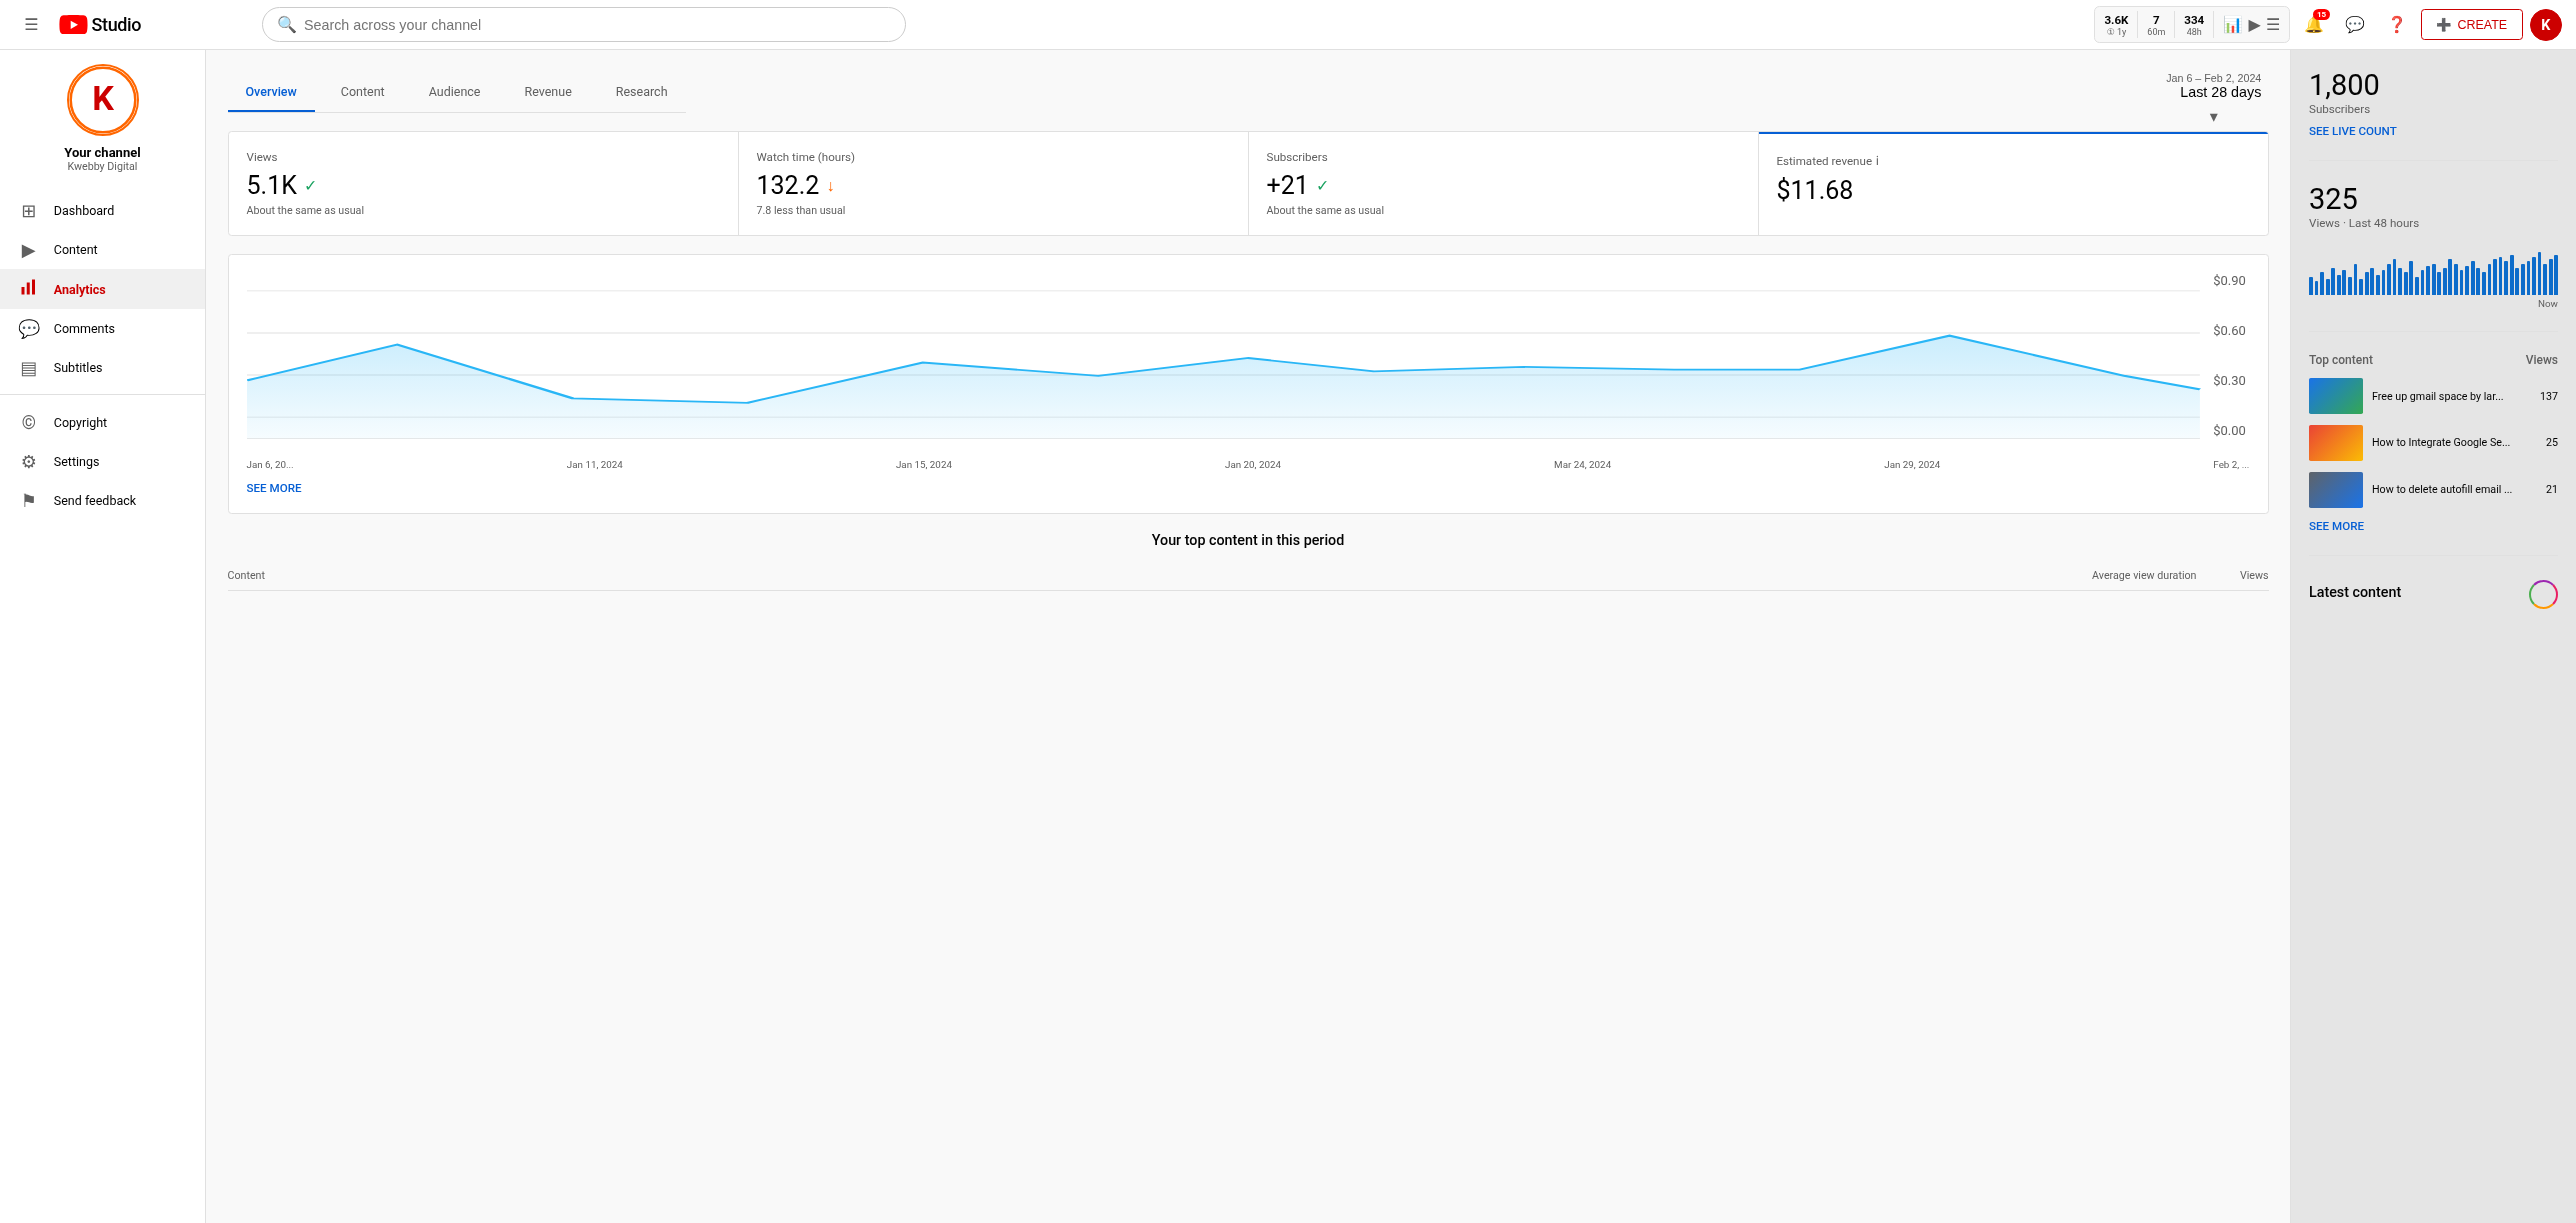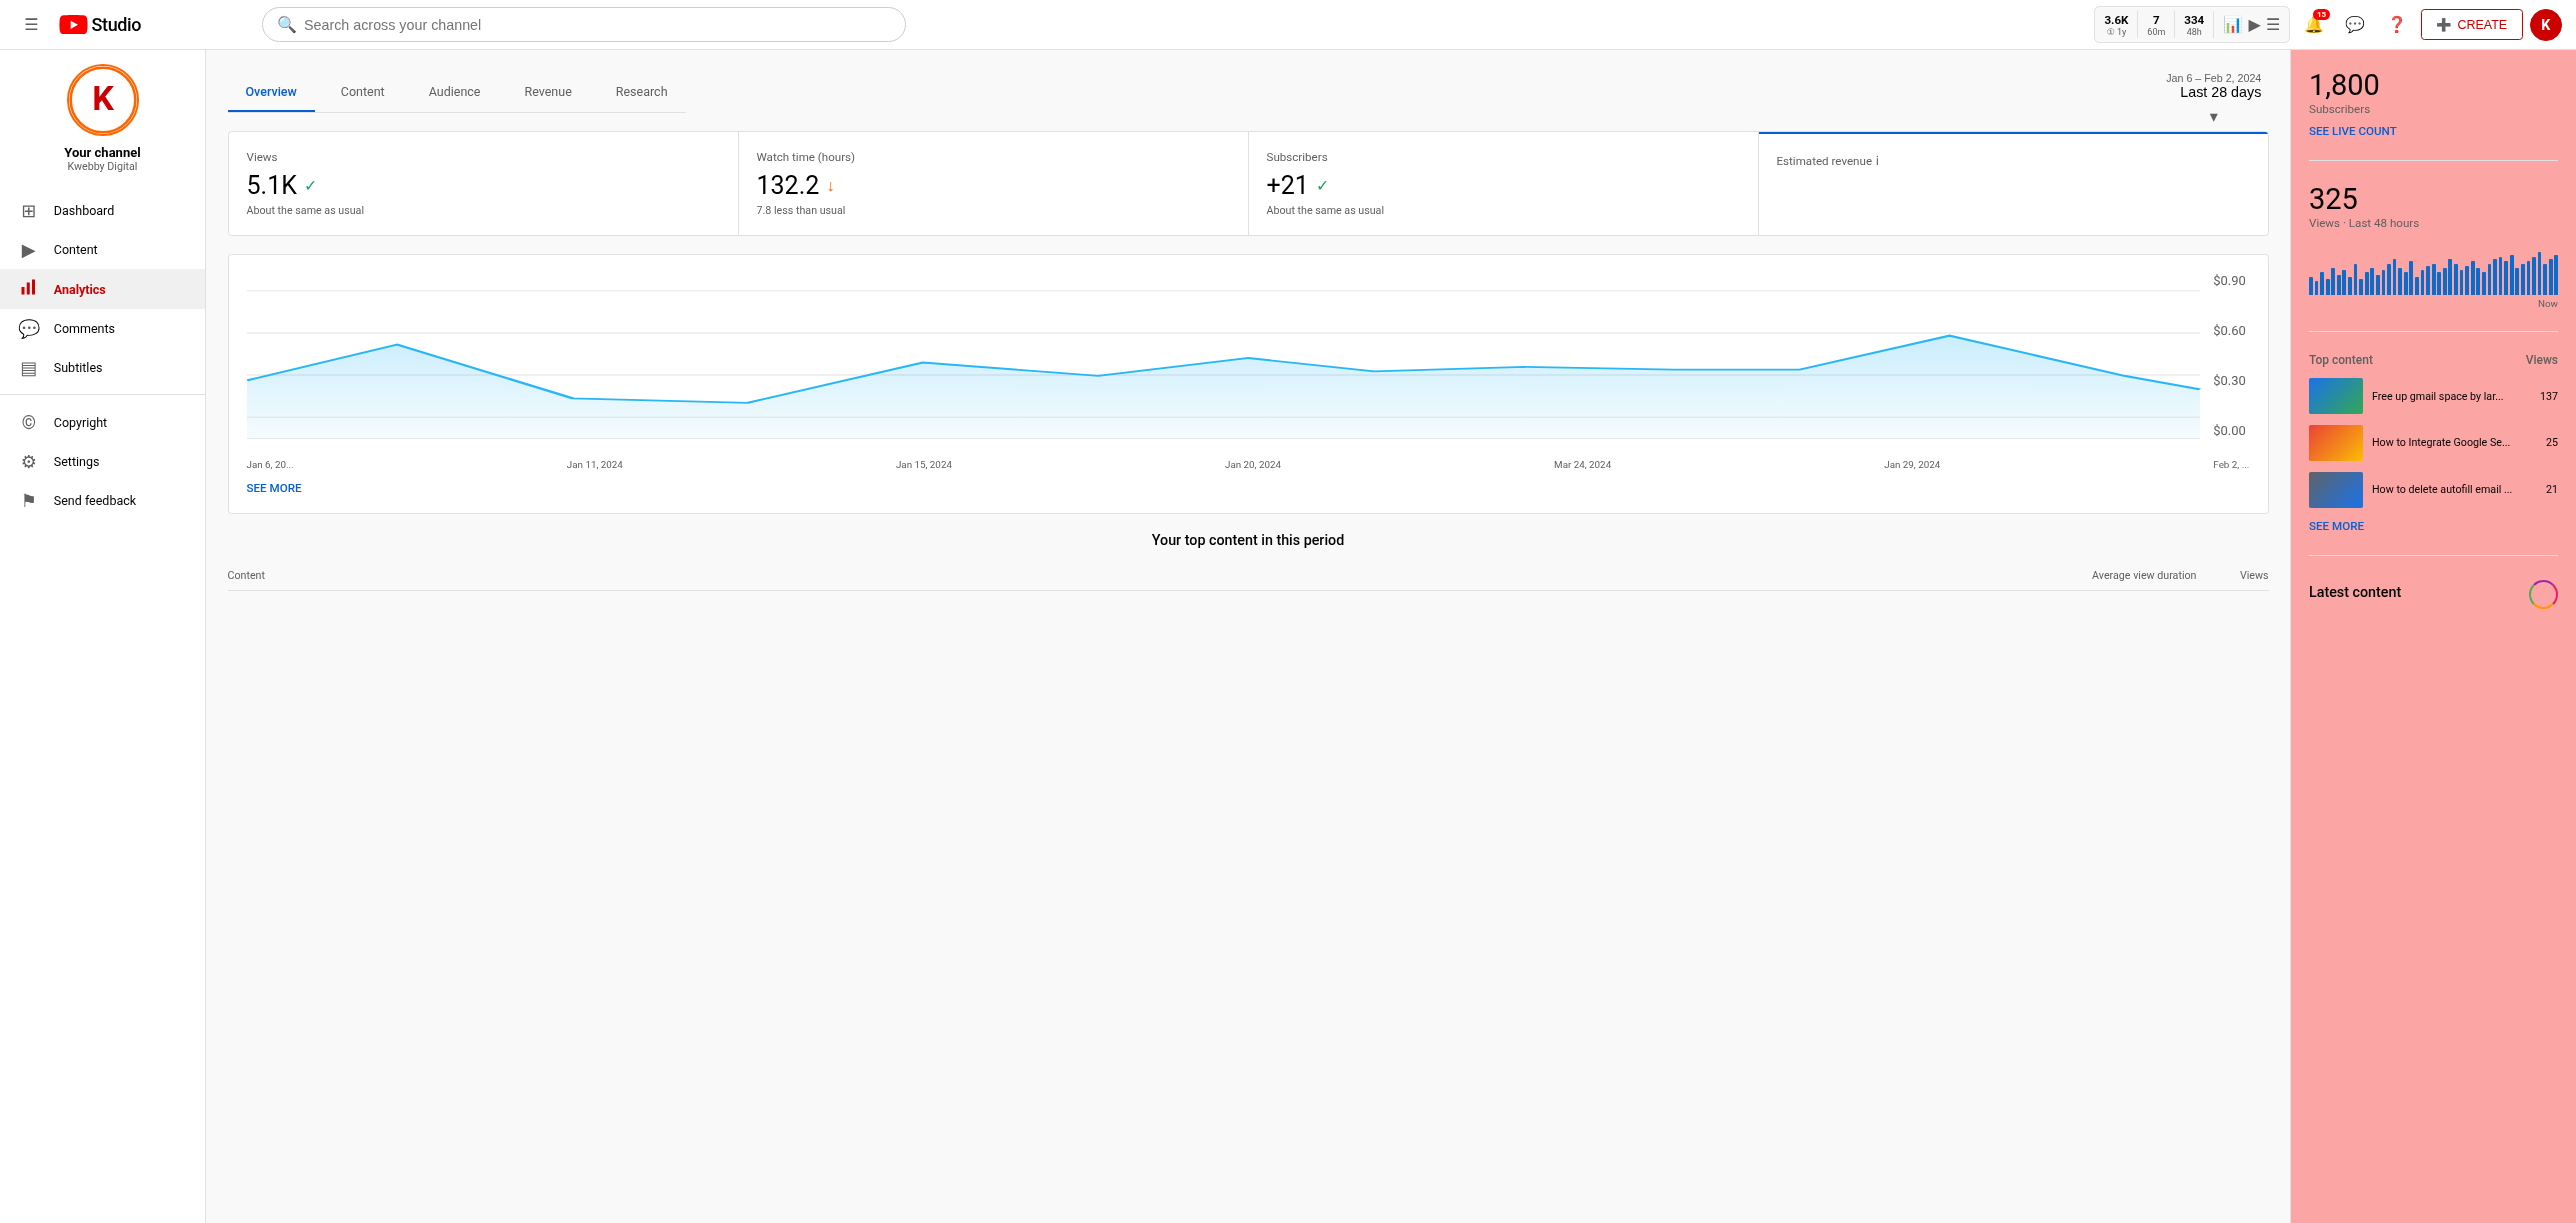--- a/index.html
+++ b/index.html
@@ -84,21 +84,21 @@
     .nav-item.active .nav-icon { color: #cc0000; }
     .nav-icon { font-size: 18px; color: #606060; width: 21.5px; text-align: center; }
     .nav-divider { height: 0.9px; background: #e0e0e0; margin: 7.2px 0; }
 
     
     .main { margin-left: 206px; flex: 1; overflow-y: auto; padding: 0; }
 
     
     .analytics-container { display: flex; height: 100%; }
     .analytics-main { flex: 1; padding: 18px 21.5px; overflow-y: auto; }
-    .analytics-sidebar { width: 286px; min-width: 286px; border-left: 0.9px solid #e0e0e0; padding: 18px; overflow-y: auto; background: #fca5a5; }
+    .analytics-sidebar { width: 286px; min-width: 286px; border-left: 0.9px solid #e0e0e0; padding: 18px; overflow-y: auto; background: #e5e5e5; }
 
     
     .tabs { display: flex; gap: 8px; border-bottom: 0.9px solid #e0e0e0; margin-bottom: 18px; }
     .tab { padding: 10.7px 18px; cursor: pointer; font-size: 12.5px; color: #606060; border-bottom: 2.7px solid transparent; }
     .tab.active { color: #065fd4; border-bottom: 2.7px solid #065fd4; font-weight: 500; }
     .date-range-btn {
       display: flex; flex-direction: column; align-items: flex-end; cursor: pointer;
       border: none; background: none; padding: 3.6px 7.2px;
     }
     .date-range-label { font-size: 10.7px; color: #606060; }
@@ -316,20 +316,21 @@
               <span>+21</span>
               <span class="check-icon">✓</span>
             </div>
             <div class="stat-card-change">About the same as usual</div>
           </div>
           <div class="stat-card" style="border-top: 2.7px solid #065fd4;">
             <div class="stat-card-title" style="display:flex; align-items:center; gap:3.6px;">
               <span>Estimated revenue</span>
               <span style="color:#606060; font-size:12.5px;">ℹ</span>
             </div>
+            <div class="stat-card-value">$11.68</div>
           </div>
         </div>
 
         <div class="chart-container">
           <div class="chart-area">
             <svg class="chart-svg" viewBox="0 0 800 200" preserveAspectRatio="none">
               <defs>
                 <linearGradient id="areaGrad" x1="0" y1="0" x2="0" y2="1">
                   <stop offset="0%" stop-color="#4fc3f7" stop-opacity="0.3"></stop>
                   <stop offset="100%" stop-color="#4fc3f7" stop-opacity="0.05"></stop>

